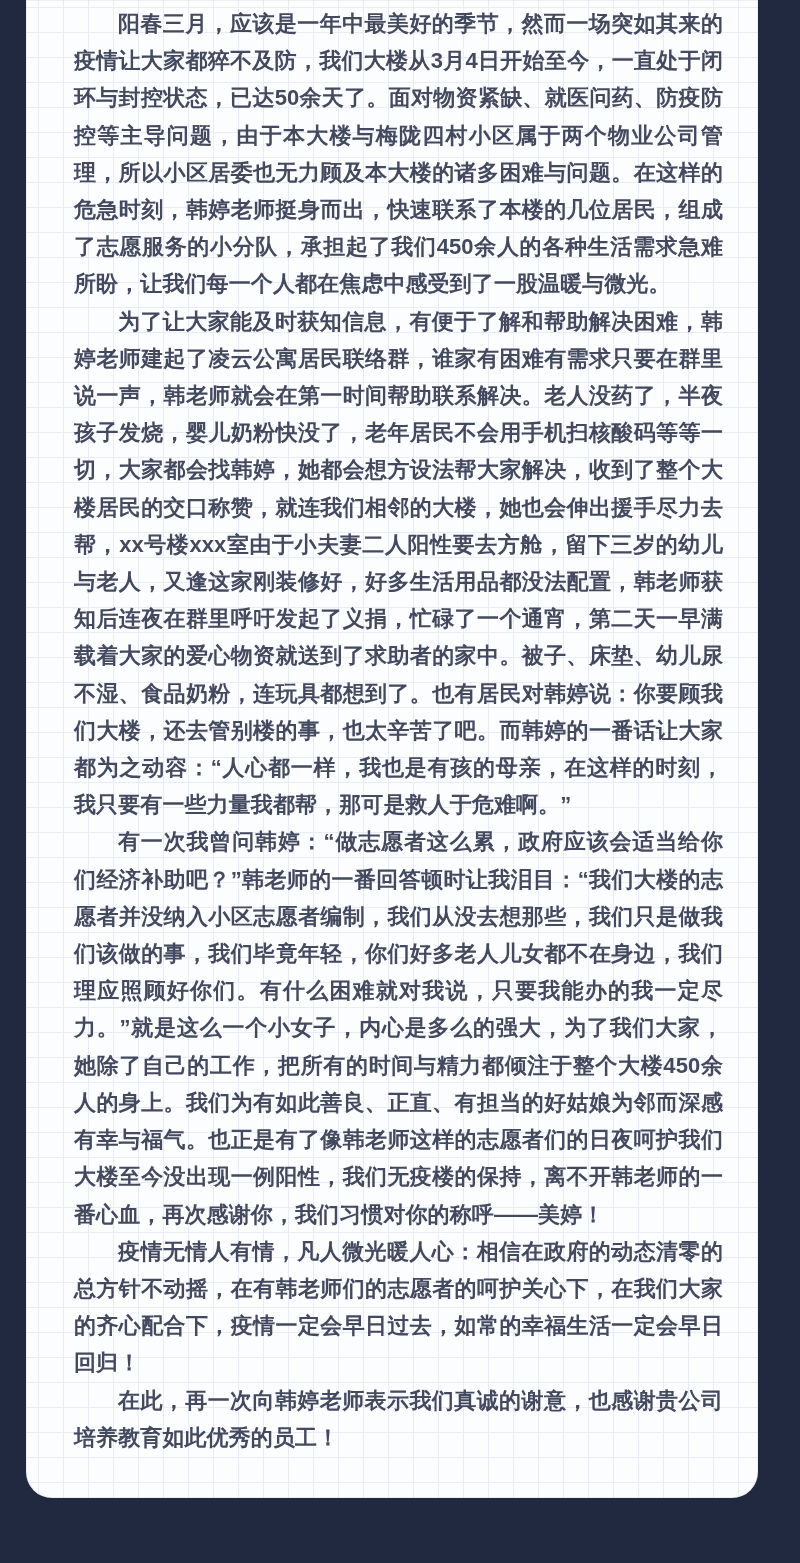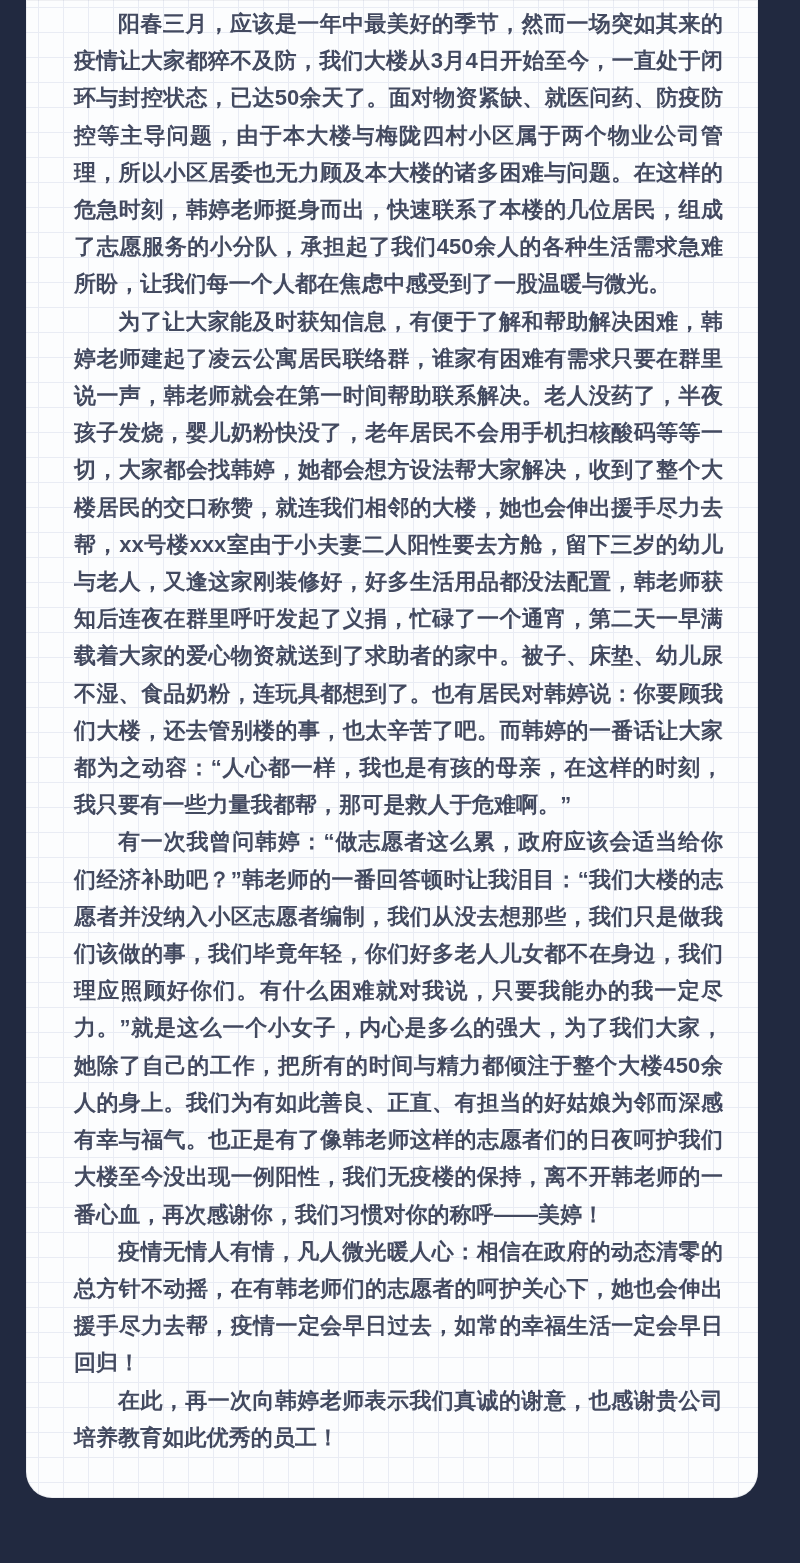--- a/index.html
+++ b/index.html
@@ -55,17 +55,17 @@
 </style>
 </head>
 <body>
 
 <div class="page">
   <div class="card">
     <div class="letter-body">
       <p>阳春三月，应该是一年中最美好的季节，然而一场突如其来的疫情让大家都猝不及防，我们大楼从3月4日开始至今，一直处于闭环与封控状态，已达50余天了。面对物资紧缺、就医问药、防疫防控等主导问题，由于本大楼与梅陇四村小区属于两个物业公司管理，所以小区居委也无力顾及本大楼的诸多困难与问题。在这样的危急时刻，韩婷老师挺身而出，快速联系了本楼的几位居民，组成了志愿服务的小分队，承担起了我们450余人的各种生活需求急难所盼，让我们每一个人都在焦虑中感受到了一股温暖与微光。</p>
       <p>为了让大家能及时获知信息，有便于了解和帮助解决困难，韩婷老师建起了凌云公寓居民联络群，谁家有困难有需求只要在群里说一声，韩老师就会在第一时间帮助联系解决。老人没药了，半夜孩子发烧，婴儿奶粉快没了，老年居民不会用手机扫核酸码等等一切，大家都会找韩婷，她都会想方设法帮大家解决，收到了整个大楼居民的交口称赞，就连我们相邻的大楼，她也会伸出援手尽力去帮，xx号楼xxx室由于小夫妻二人阳性要去方舱，留下三岁的幼儿与老人，又逢这家刚装修好，好多生活用品都没法配置，韩老师获知后连夜在群里呼吁发起了义捐，忙碌了一个通宵，第二天一早满载着大家的爱心物资就送到了求助者的家中。被子、床垫、幼儿尿不湿、食品奶粉，连玩具都想到了。也有居民对韩婷说：你要顾我们大楼，还去管别楼的事，也太辛苦了吧。而韩婷的一番话让大家都为之动容：“人心都一样，我也是有孩的母亲，在这样的时刻，我只要有一些力量我都帮，那可是救人于危难啊。”</p>
       <p>有一次我曾问韩婷：“做志愿者这么累，政府应该会适当给你们经济补助吧？”韩老师的一番回答顿时让我泪目：“我们大楼的志愿者并没纳入小区志愿者编制，我们从没去想那些，我们只是做我们该做的事，我们毕竟年轻，你们好多老人儿女都不在身边，我们理应照顾好你们。有什么困难就对我说，只要我能办的我一定尽力。”就是这么一个小女子，内心是多么的强大，为了我们大家，她除了自己的工作，把所有的时间与精力都倾注于整个大楼450余人的身上。我们为有如此善良、正直、有担当的好姑娘为邻而深感有幸与福气。也正是有了像韩老师这样的志愿者们的日夜呵护我们大楼至今没出现一例阳性，我们无疫楼的保持，离不开韩老师的一番心血，再次感谢你，我们习惯对你的称呼——美婷！</p>
-      <p>疫情无情人有情，凡人微光暖人心：相信在政府的动态清零的总方针不动摇，在有韩老师们的志愿者的呵护关心下，她也会伸出援手尽力去帮，疫情一定会早日过去，如常的幸福生活一定会早日回归！</p>
+      <p>疫情无情人有情，凡人微光暖人心：相信在政府的动态清零的总方针不动摇，在有韩老师们的志愿者的呵护关心下，在我们大家的齐心配合下，疫情一定会早日过去，如常的幸福生活一定会早日回归！</p>
       <p>在此，再一次向韩婷老师表示我们真诚的谢意，也感谢贵公司培养教育如此优秀的员工！</p>
     </div>
   </div>
 </div>
 
 </body></html>

